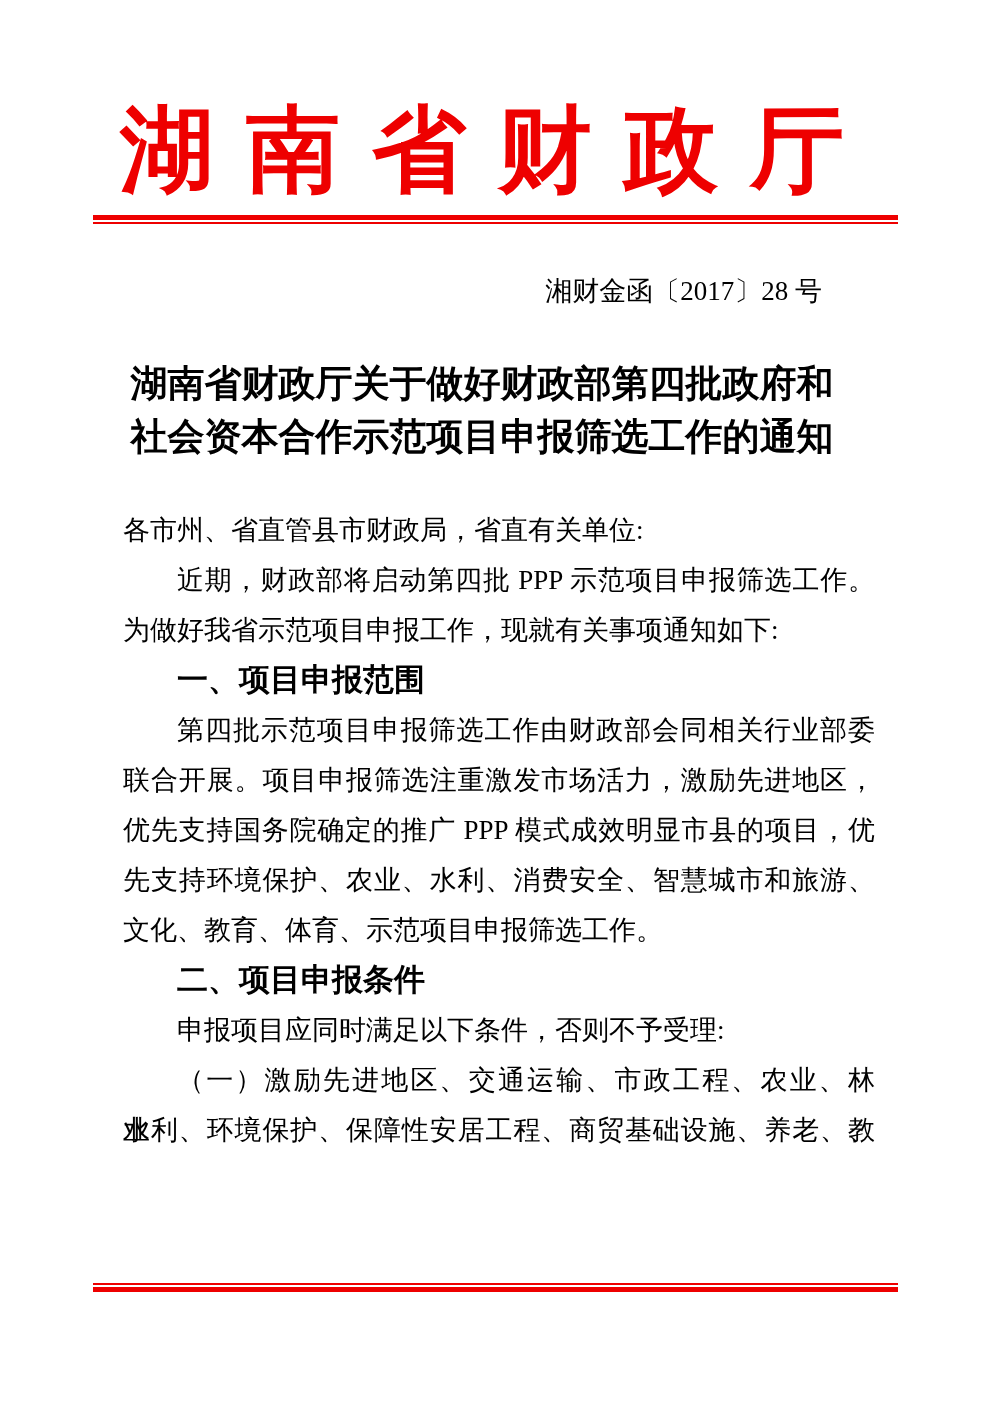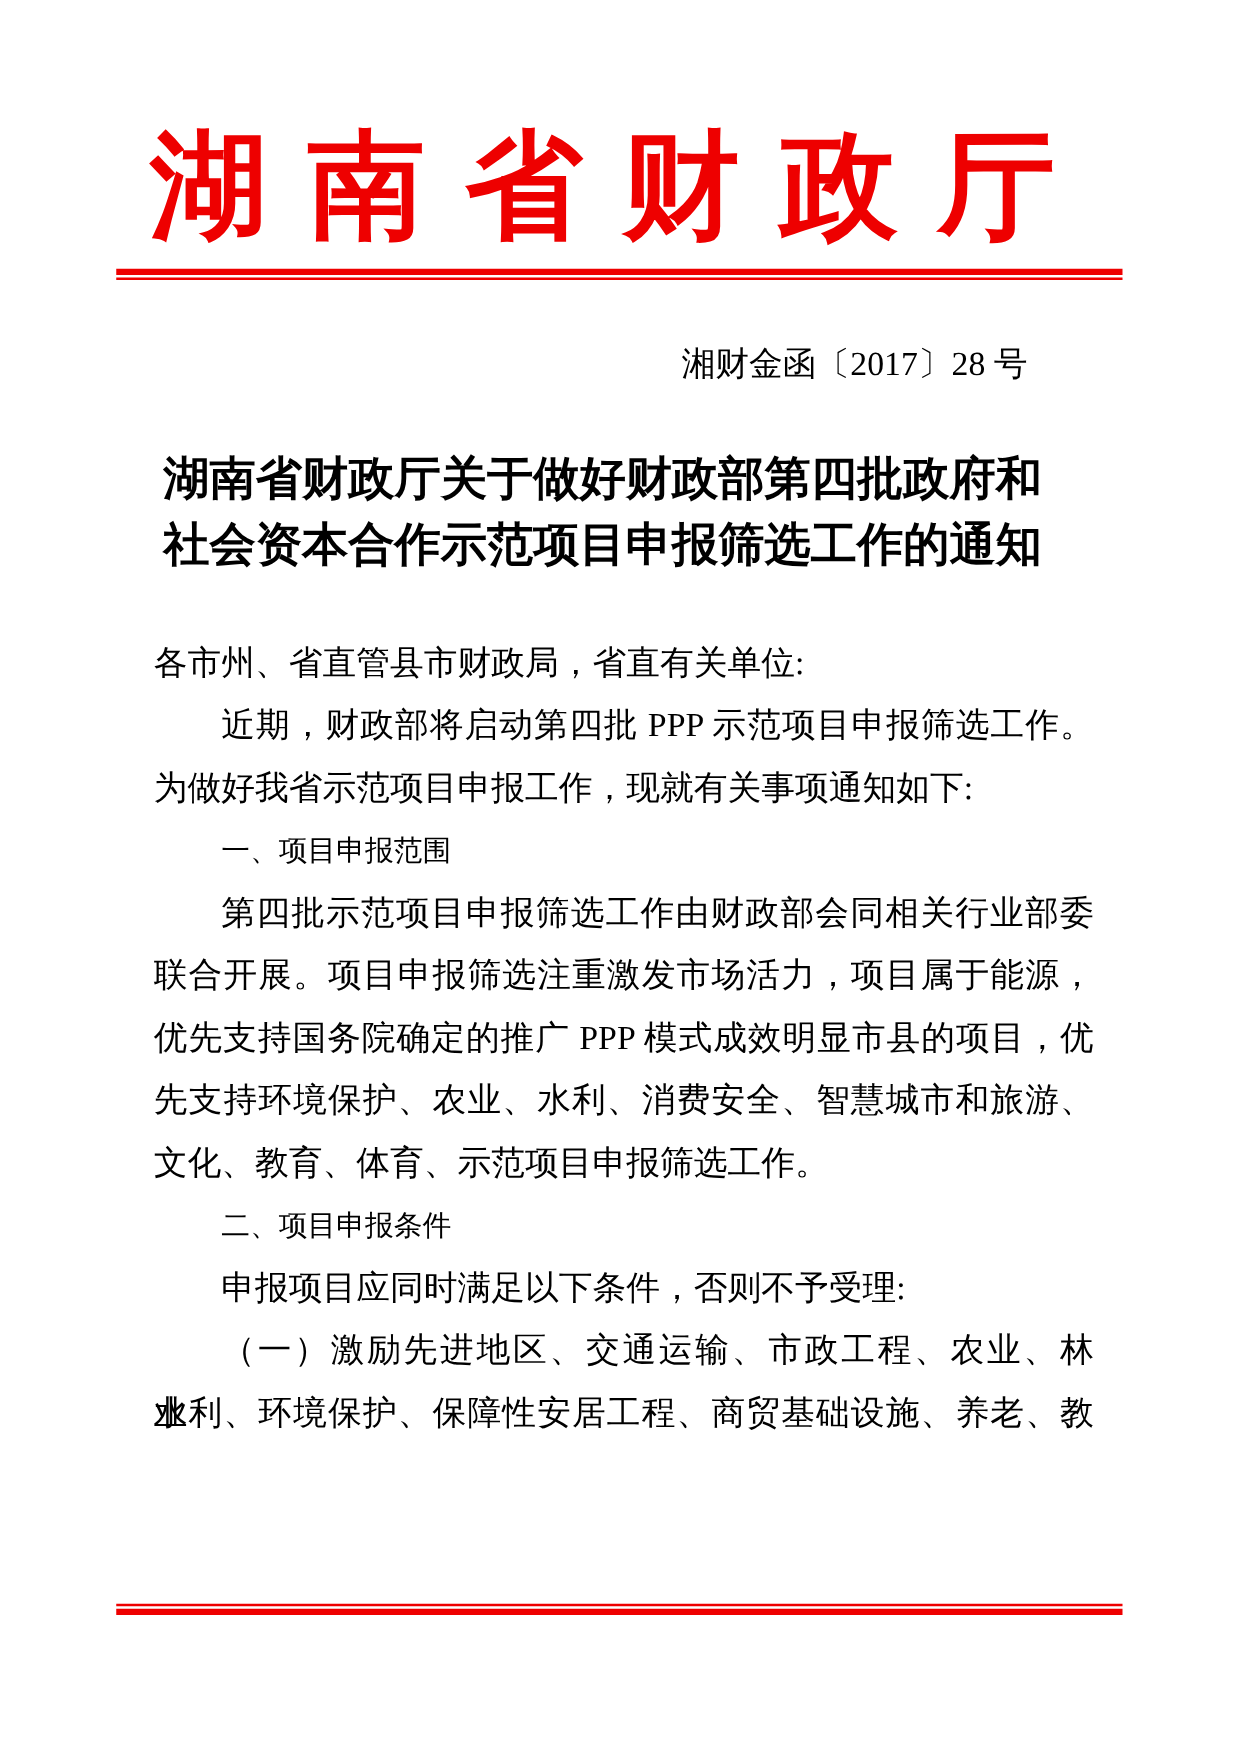--- a/index.html
+++ b/index.html
@@ -86,22 +86,22 @@
   }
   .line.full {
     text-align-last: justify;
     font-family: Liberation Serif, serif;
   }
   .line.indent {
     text-indent: 54px;
   }
   .line.heading {
     font-family: "Liberation Sans", sans-serif;
-    font-weight: normal;
-    font-size: 23px;
+    font-weight: bold;
+    font-size: 31px;
   }
 </style>
 </head>
 <body>
 
 <div class="page">
 
   <div class="letterhead">湖南省财政厅</div>
 
   <div class="rule rule-top">
@@ -116,21 +116,21 @@
     <div>湖南省财政厅关于做好财政部第四批政府和</div>
     <div>社会资本合作示范项目申报筛选工作的通知</div>
   </div>
 
   <div class="doc-body">
     <div class="line">各市州、省直管县市财政局，省直有关单位:</div>
     <div class="line indent full">近期，财政部将启动第四批 PPP 示范项目申报筛选工作。</div>
     <div class="line">为做好我省示范项目申报工作，现就有关事项通知如下:</div>
     <div class="line indent heading">一、项目申报范围</div>
     <div class="line indent full">第四批示范项目申报筛选工作由财政部会同相关行业部委</div>
-    <div class="line full">联合开展。项目申报筛选注重激发市场活力，项目属于能源，</div>
+    <div class="line full">联合开展。项目申报筛选注重激发市场活力，激励先进地区，</div>
     <div class="line full">优先支持国务院确定的推广 PPP 模式成效明显市县的项目，优</div>
     <div class="line full">先支持环境保护、农业、水利、消费安全、智慧城市和旅游、</div>
     <div class="line">文化、教育、体育、示范项目申报筛选工作。</div>
     <div class="line indent heading">二、项目申报条件</div>
     <div class="line indent">申报项目应同时满足以下条件，否则不予受理:</div>
     <div class="line indent full">（一）激励先进地区、交通运输、市政工程、农业、林业、</div>
     <div class="line full">水利、环境保护、保障性安居工程、商贸基础设施、养老、教</div>
   </div>
 
   <div class="rule rule-bottom">

